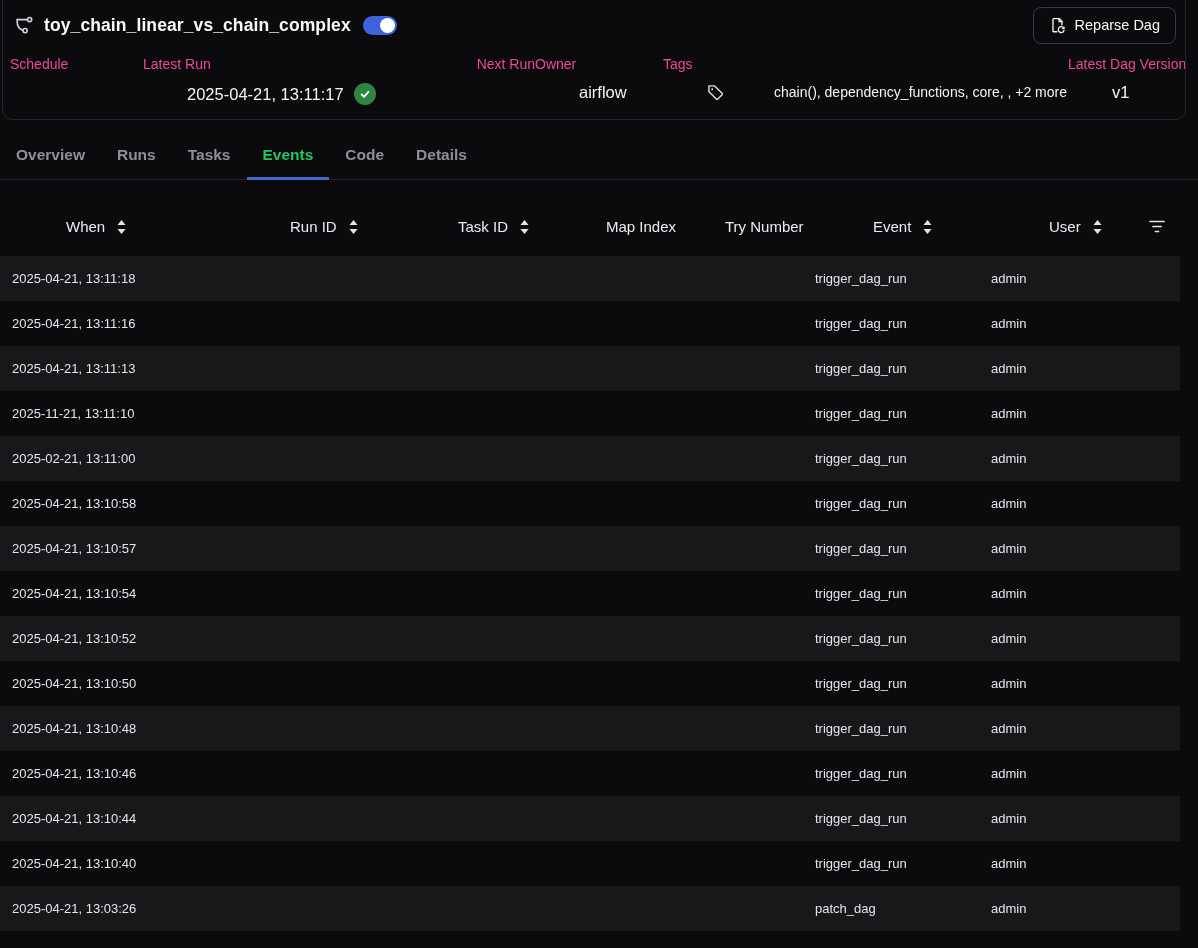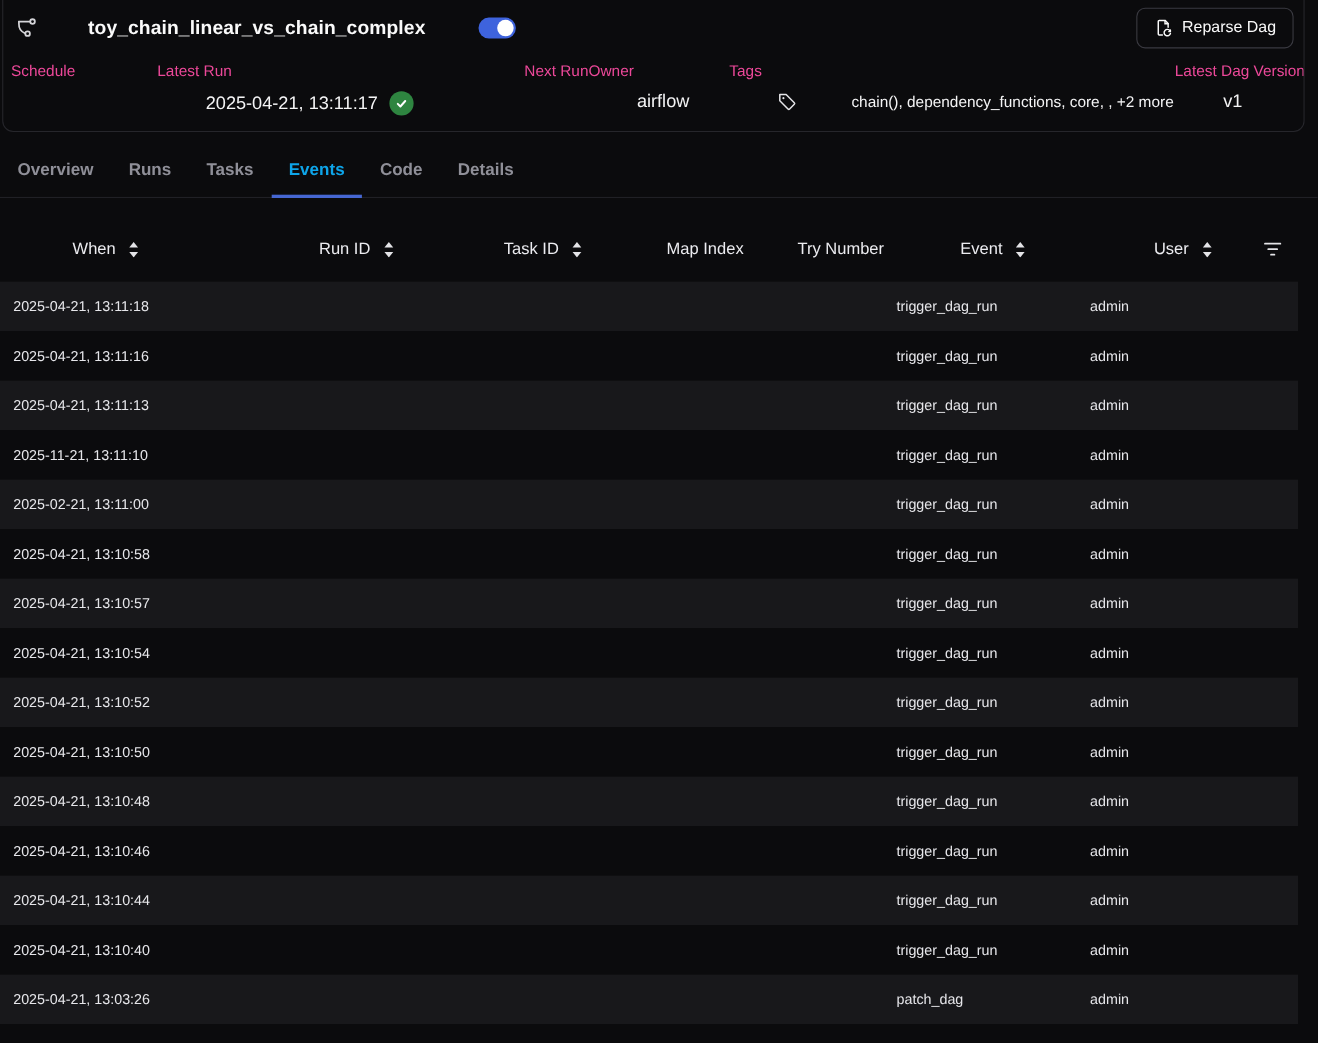--- a/index.html
+++ b/index.html
@@ -22,21 +22,20 @@
     pointer-events: none;
   }
 
   
   .topbar {
     position: relative;
     height: 46px;
     display: flex;
     align-items: center;
     padding: 4px 22px 0 14px;
-    gap: 36px;
   }
   .dag-icon { display: inline-flex; margin-right: 10px; }
   .dag-title {
     font-size: 17.5px;
     font-weight: 700;
     color: #fafafa;
     letter-spacing: 0.1px;
   }
   .switch {
     margin-left: 12px;
@@ -118,21 +117,21 @@
   .tab {
     padding: 11px 16px 13px;
     font-size: 15.5px;
     font-weight: 700;
     color: #8f8f98;
     cursor: pointer;
     border-bottom: 3px solid transparent;
     margin-bottom: -1px;
   }
   .tab.active {
-    color: #0ea5e9;
+    color: #22c55e;
     border-bottom-color: #4667d2;
   }
 
   
   .events-table { width: 1180px; margin-top: 17px; }
   .tgrid {
     display: grid;
     grid-template-columns: 240px 168px 148px 119px 128px 176px 120px 1fr;
     align-items: center;
   }

